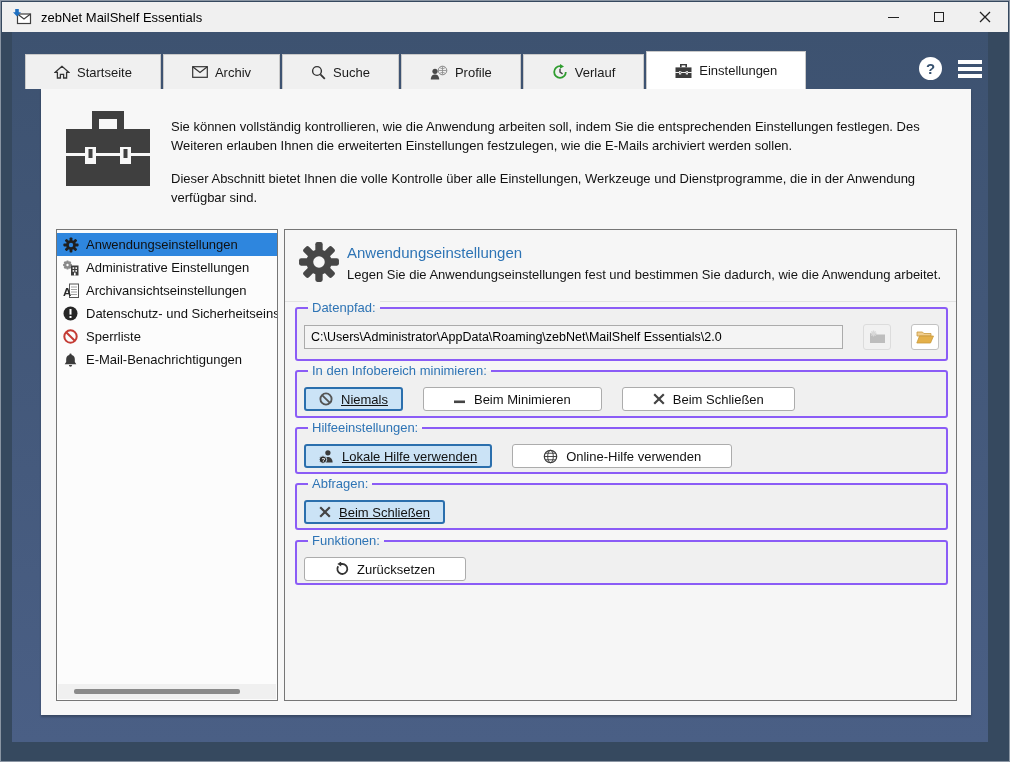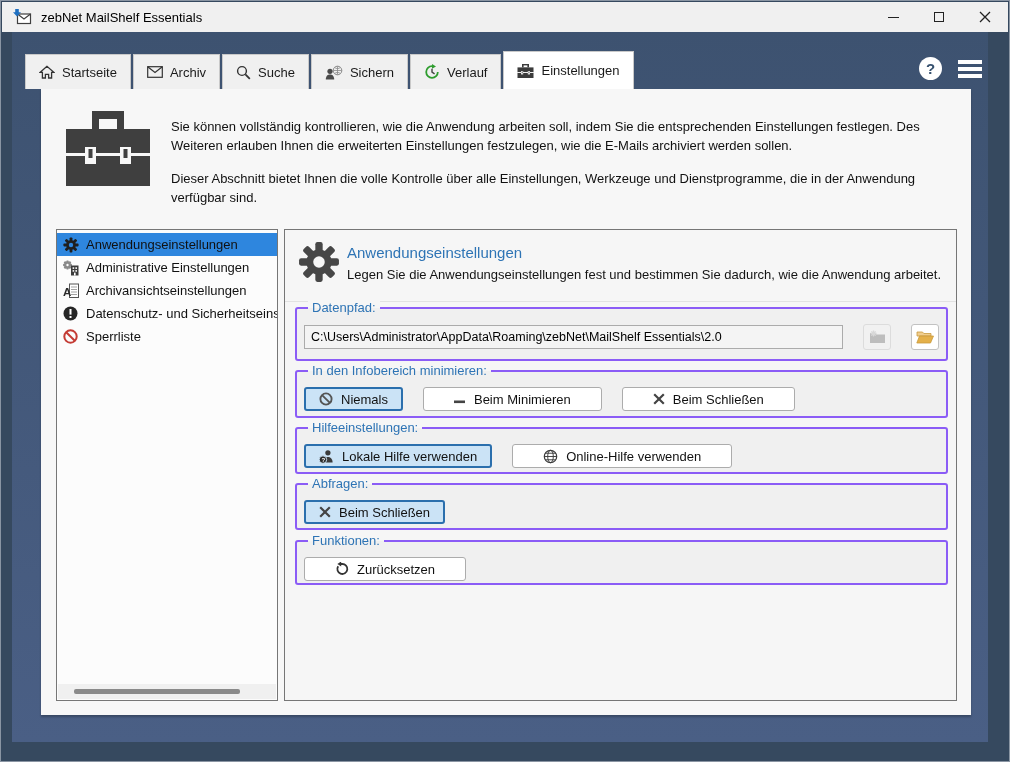--- a/index.html
+++ b/index.html
@@ -17,21 +17,21 @@
   .glyph-min { width:11px; height:1px; background:#222; }
   .glyph-max { width:10px; height:10px; border:1px solid #222; }
 
   
   .inner-panel { position:absolute; left:11px; right:21px; top:31px; bottom:19px;
                  background:linear-gradient(180deg,#3D5270 0%, #4A5F85 100%); }
 
   
   .tabstrip { position:absolute; left:24px; top:50px; height:38px; display:flex; align-items:flex-end; z-index:3; }
   .tab { height:35px; background:#F0F0F0; border:1px solid #c9c9c9; border-bottom:none;
-         display:flex; align-items:center; gap:7px; padding:0 13px; margin-right:2px;
+         display:flex; align-items:center; gap:7px; padding:0 28px; margin-right:2px;
          font-size:13px; color:#1a1a1a; cursor:default; white-space:nowrap; }
   .tab.active { height:38px; background:#FFFFFF; }
   .topbar-icons { position:absolute; top:56px; right:27px; display:flex; align-items:center; gap:16px; z-index:3; }
   .help-circle { width:23px; height:23px; border-radius:50%; background:#fff; color:#35506E;
                  font-size:15px; font-weight:bold; display:flex; align-items:center; justify-content:center; }
   .menu-icon { display:flex; flex-direction:column; gap:3px; }
   .menu-icon span { width:24px; height:4px; background:#fff; }
 
   
   .content { position:absolute; left:40px; top:88px; width:930px; height:626px;
@@ -68,21 +68,21 @@
 
   .path-input { flex:1; height:24px; background:#F4F4F4; border:1px solid #ABABAB;
                 font-family:"Liberation Sans","DejaVu Sans",sans-serif;
                 font-size:12.5px; color:#000; padding:0 6px; }
   .sq-btn { width:28px; height:26px; border-radius:3px; display:flex; align-items:center; justify-content:center; flex:0 0 28px; }
   .sq-btn.disabled { background:#F1F1F1; border:1px solid #DCDCDC; }
   .sq-btn.normal   { background:#FFFFFF; border:1px solid #C2C2C2; }
 
   .opt-btn { height:24px; display:inline-flex; align-items:center; gap:8px; padding:0 30px;
              background:#FFF; border:1px solid #ACACAC; border-radius:3px; font-size:13px; color:#111; cursor:default; }
-  .opt-btn.selected { background:#CBE3F6; border:2px solid #2B6FAD; padding:0 13px; }
+  .opt-btn.selected { background:#CBE3F6; border:2px solid #2B6FAD; padding:0 13px;text-decoration:underline; }
   .opt-btn .ob-icon { display:flex; align-items:center; justify-content:center; }
 
   
   .sec-datenpfad  { top:77px;  height:54px; }
   .sec-tray       { top:140px; height:48px; }
   .sec-help       { top:197px; height:47px; }
   .sec-prompts    { top:253px; height:47px; }
   .sec-functions  { top:310px; height:45px; }
 </style>
 </head>
@@ -135,21 +135,21 @@
       </svg>
       <span>Suche</span>
     </div>
     <div class="tab">
       <svg width="18" height="15" viewBox="0 0 18 15">
         <circle cx="12.5" cy="5.5" r="4.3" fill="none" stroke="#8a8a8a" stroke-width="1"></circle>
         <path d="M8.2 5.5 H16.8 M12.5 1.2 V9.8 M9.6 2.4 C11.2 4 13.8 4 15.4 2.4 M9.6 8.6 C11.2 7 13.8 7 15.4 8.6" fill="none" stroke="#8a8a8a" stroke-width="0.8"></path>
         <circle cx="5" cy="6.3" r="2.6" fill="#4a4a4a"></circle>
         <path d="M0.8 14.5 C0.8 10.8 3 9.5 5 9.5 C7 9.5 9.2 10.8 9.2 14.5 Z" fill="#4a4a4a"></path>
       </svg>
-      <span>Sichern</span>
+      <span>Profile</span>
     </div>
     <div class="tab">
       <svg width="16" height="16" viewBox="0 0 16 16">
         <path d="M13.8 8 A5.8 5.8 0 1 1 8 2.2" fill="none" stroke="#2F9D2F" stroke-width="1.8"></path>
         <polygon points="8,0 12,2.4 8,4.8" fill="#2F9D2F"></polygon>
         <path d="M8 4.8 V8.2 L10.6 9.8" fill="none" stroke="#444" stroke-width="1.4"></path>
       </svg>
       <span>Verlauf</span>
     </div>
     <div class="tab active">
@@ -264,20 +264,29 @@
         <div class="side-item">
           <span class="si-icon">
             <svg width="15" height="15" viewBox="0 0 15 15">
               <circle cx="7.5" cy="7.5" r="6.2" fill="none" stroke="#C43C35" stroke-width="2"></circle>
               <path d="M3.2 3.2 L11.8 11.8" stroke="#C43C35" stroke-width="2"></path>
             </svg>
           </span>
           <span>Sperrliste</span>
         </div>
 
+        <div class="side-item">
+          <span class="si-icon">
+            <svg width="15" height="16" viewBox="0 0 16 16">
+              <path d="M8 1 a1.2 1.2 0 0 1 1.2 1.2 v0.5 A4.6 4.6 0 0 1 12.6 7.2 v3 L14.2 12.4 H1.8 L3.4 10.2 v-3 A4.6 4.6 0 0 1 6.8 2.7 v-0.5 A1.2 1.2 0 0 1 8 1 z" fill="#3b3b3b"></path>
+              <path d="M6.3 13.4 a1.7 1.7 0 0 0 3.4 0 z" fill="#3b3b3b"></path>
+            </svg>
+          </span>
+          <span>E-Mail-Benachrichtigungen</span>
+        </div>
 
 
       </div>
       <div class="side-scroll">
         <div class="side-thumb"></div>
       </div>
     </div>
 
     <div class="mainpanel">
 

